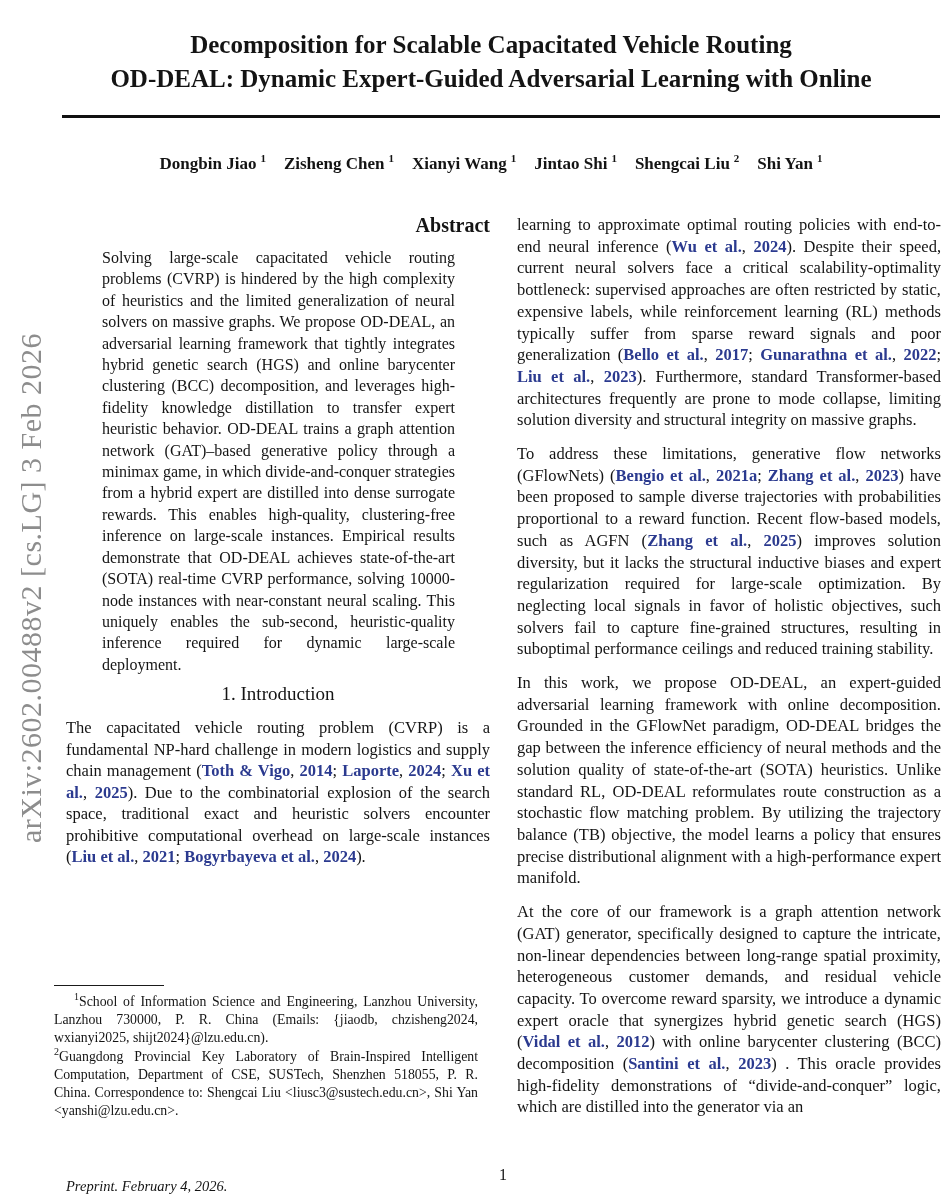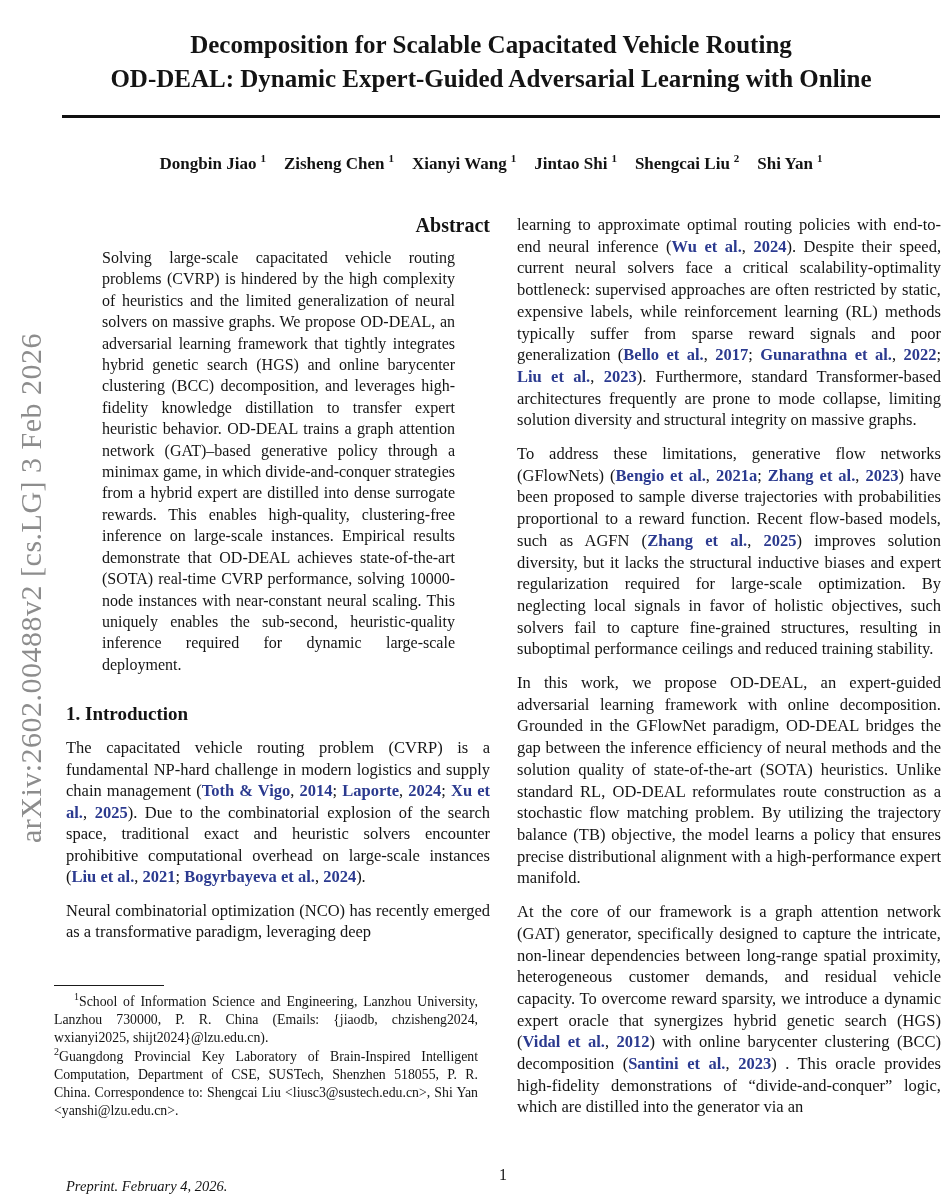--- a/index.html
+++ b/index.html
@@ -61,23 +61,24 @@
     font-weight:bold;
     margin-bottom:10px;
   }
   .abstract-b{
     margin:0 35px 0 36px;
     text-align:justify;
     font-size:16px;
     line-height:21.4px;
   }
   .sec-h{
-    margin-top:28px;
+    margin-top:8px;
     font-size:19px;
-    font-weight:bold;
+    font-weight:normal;
+    text-align:center;
   }
   .para{
     margin-top:12px;
     text-align:justify;
     font-size:16.5px;
     line-height:21.5px;
   }
   .col-right .para{margin-top:0;margin-bottom:12px;line-height:21.7px;}
   .cite{color:var(--cite);font-weight:bold;}
   
@@ -124,21 +125,20 @@
 
   <div class="title-rule"></div>
 
   <div class="authors"><span class="author"><span>Dongbin Jiao</span><sup>1</sup></span><span class="author"><span>Zisheng Chen</span><sup>1</sup></span><span class="author"><span>Xianyi Wang</span><sup>1</sup></span><span class="author"><span>Jintao Shi</span><sup>1</sup></span><span class="author"><span>Shengcai Liu</span><sup>2</sup></span><span class="author"><span>Shi Yan</span><sup>1</sup></span></div>
 
   <section class="col col-left">
     <h2 class="abstract-h">Abstract</h2>
     <p class="abstract-b">Solving large-scale capacitated vehicle routing problems (CVRP) is hindered by the high complexity of heuristics and the limited generalization of neural solvers on massive graphs. We propose OD-DEAL, an adversarial learning framework that tightly integrates hybrid genetic search (HGS) and online barycenter clustering (BCC) decomposition, and leverages high-fidelity knowledge distillation to transfer expert heuristic behavior. OD-DEAL trains a graph attention network (GAT)–based generative policy through a minimax game, in which divide-and-conquer strategies from a hybrid expert are distilled into dense surrogate rewards. This enables high-quality, clustering-free inference on large-scale instances. Empirical results demonstrate that OD-DEAL achieves state-of-the-art (SOTA) real-time CVRP performance, solving 10000-node instances with near-constant neural scaling. This uniquely enables the sub-second, heuristic-quality inference required for dynamic large-scale deployment.</p>
     <h2 class="sec-h">1. Introduction</h2>
     <p class="para"><span>The capacitated vehicle routing problem (CVRP) is a fundamental NP-hard challenge in modern logistics and supply chain management (</span><span class="cite">Toth &amp; Vigo</span><span>, </span><span class="cite">2014</span><span>; </span><span class="cite">Laporte</span><span>, </span><span class="cite">2024</span><span>; </span><span class="cite">Xu et al.</span><span>, </span><span class="cite">2025</span><span>). Due to the combinatorial explosion of the search space, traditional exact and heuristic solvers encounter prohibitive computational overhead on large-scale instances (</span><span class="cite">Liu et al.</span><span>, </span><span class="cite">2021</span><span>; </span><span class="cite">Bogyrbayeva et al.</span><span>, </span><span class="cite">2024</span><span>).</span></p>
-    <p class="para"><span>Neural combinatorial optimization (NCO) has recently emerged as a transformative paradigm, leveraging deep</span></p>
   </section>
 
   <section class="col col-right">
     <p class="para"><span>learning to approximate optimal routing policies with end-to-end neural inference (</span><span class="cite">Wu et al.</span><span>, </span><span class="cite">2024</span><span>). Despite their speed, current neural solvers face a critical scalability-optimality bottleneck: supervised approaches are often restricted by static, expensive labels, while reinforcement learning (RL) methods typically suffer from sparse reward signals and poor generalization (</span><span class="cite">Bello et al.</span><span>, </span><span class="cite">2017</span><span>; </span><span class="cite">Gunarathna et al.</span><span>, </span><span class="cite">2022</span><span>; </span><span class="cite">Liu et al.</span><span>, </span><span class="cite">2023</span><span>). Furthermore, standard Transformer-based architectures frequently are prone to mode collapse, limiting solution diversity and structural integrity on massive graphs.</span></p>
     <p class="para"><span>To address these limitations, generative flow networks (GFlowNets) (</span><span class="cite">Bengio et al.</span><span>, </span><span class="cite">2021a</span><span>; </span><span class="cite">Zhang et al.</span><span>, </span><span class="cite">2023</span><span>) have been proposed to sample diverse trajectories with probabilities proportional to a reward function. Recent flow-based models, such as AGFN (</span><span class="cite">Zhang et al.</span><span>, </span><span class="cite">2025</span><span>) improves solution diversity, but it lacks the structural inductive biases and expert regularization required for large-scale optimization. By neglecting local signals in favor of holistic objectives, such solvers fail to capture fine-grained structures, resulting in suboptimal performance ceilings and reduced training stability.</span></p>
     <p class="para"><span>In this work, we propose OD-DEAL, an expert-guided adversarial learning framework with online decomposition. Grounded in the GFlowNet paradigm, OD-DEAL bridges the gap between the inference efficiency of neural methods and the solution quality of state-of-the-art (SOTA) heuristics. Unlike standard RL, OD-DEAL reformulates route construction as a stochastic flow matching problem. By utilizing the trajectory balance (TB) objective, the model learns a policy that ensures precise distributional alignment with a high-performance expert manifold.</span></p>
     <p class="para"><span>At the core of our framework is a graph attention network (GAT) generator, specifically designed to capture the intricate, non-linear dependencies between long-range spatial proximity, heterogeneous customer demands, and residual vehicle capacity. To overcome reward sparsity, we introduce a dynamic expert oracle that synergizes hybrid genetic search (HGS) (</span><span class="cite">Vidal et al.</span><span>, </span><span class="cite">2012</span><span>) with online barycenter clustering (BCC) decomposition (</span><span class="cite">Santini et al.</span><span>, </span><span class="cite">2023</span><span>) . This oracle provides high-fidelity demonstrations of “divide-and-conquer” logic, which are distilled into the generator via an</span></p>
   </section>
 
   <aside class="footnotes">

